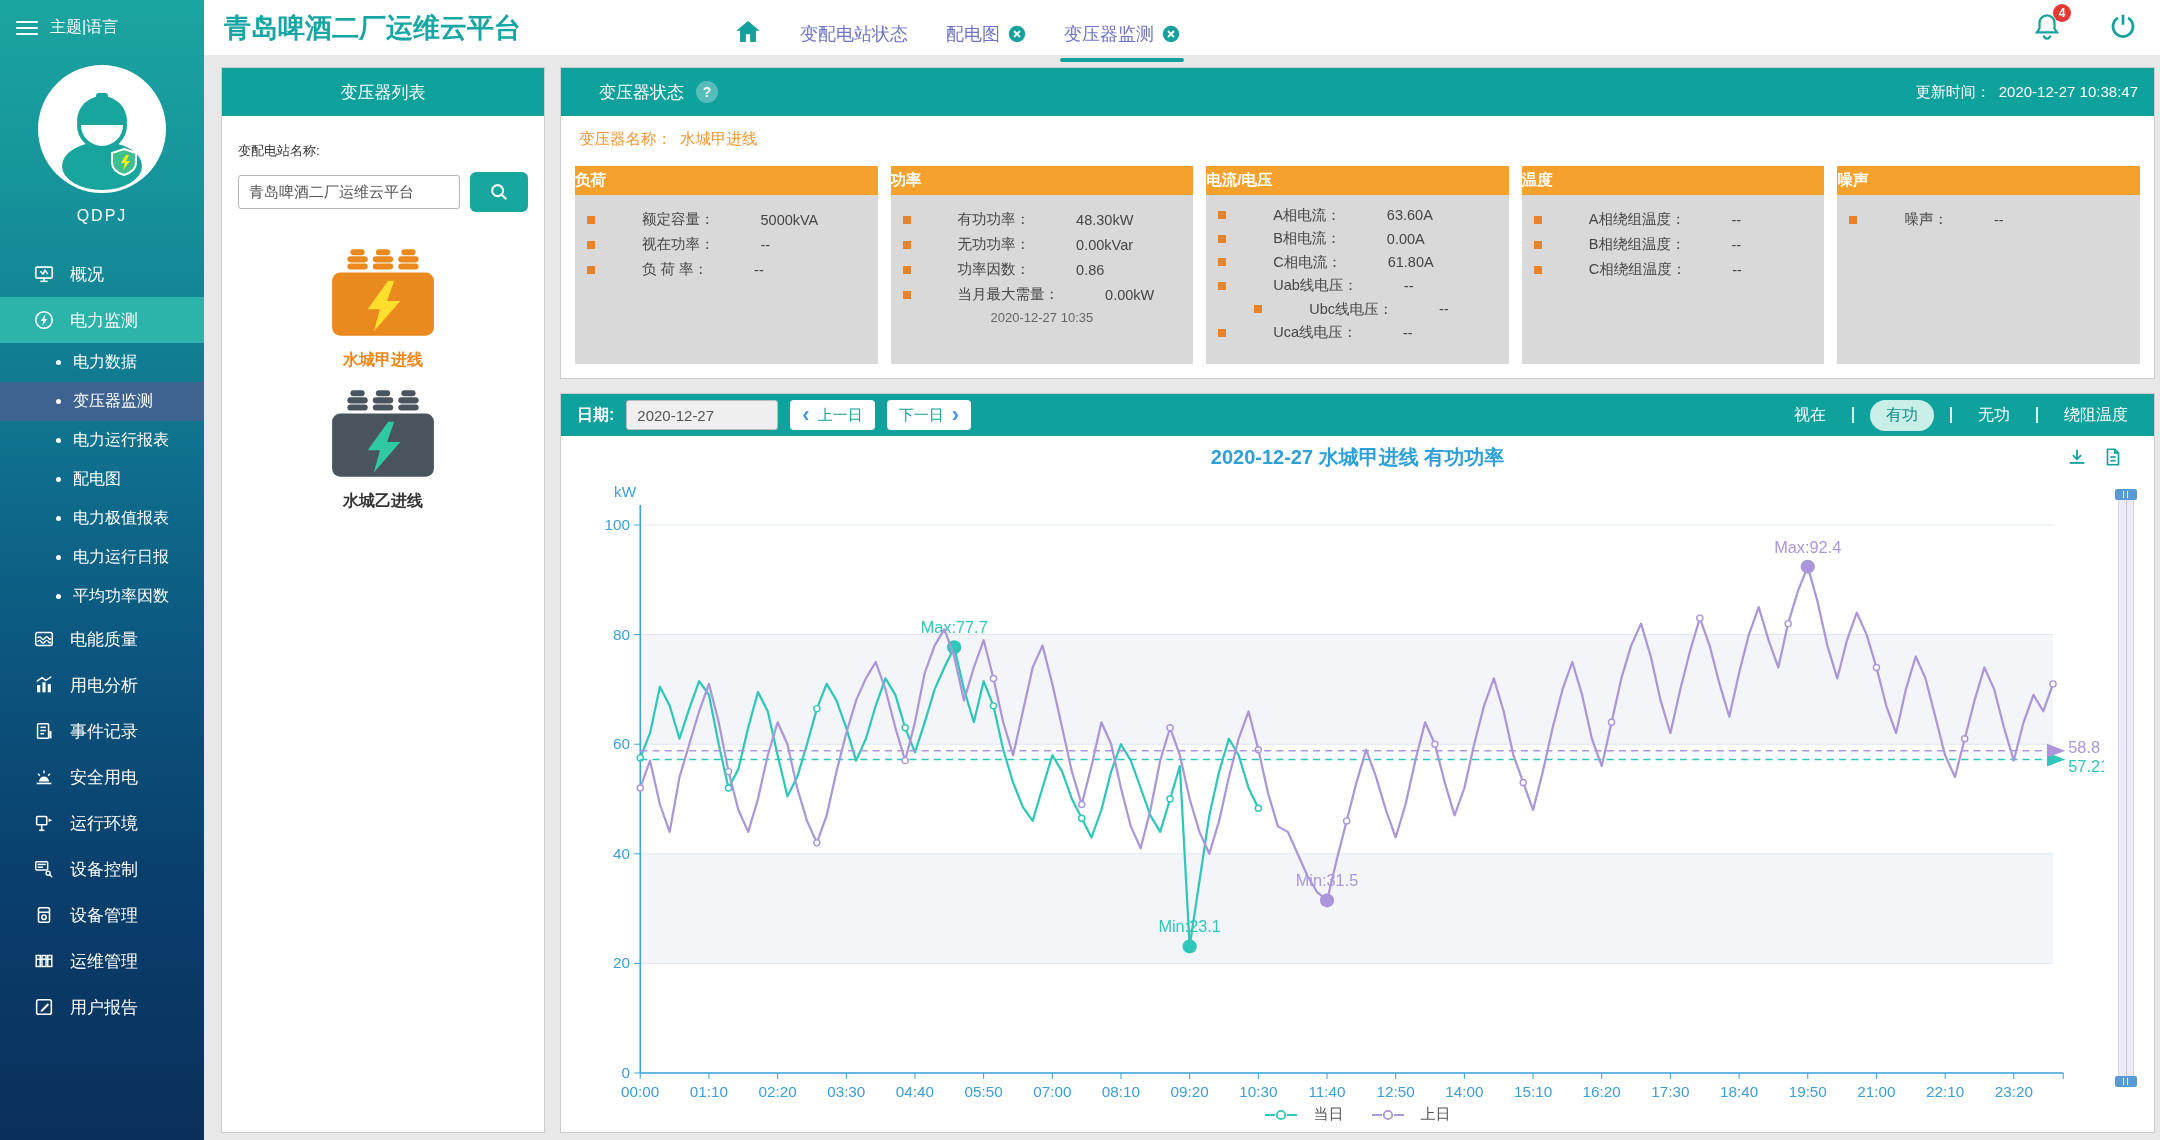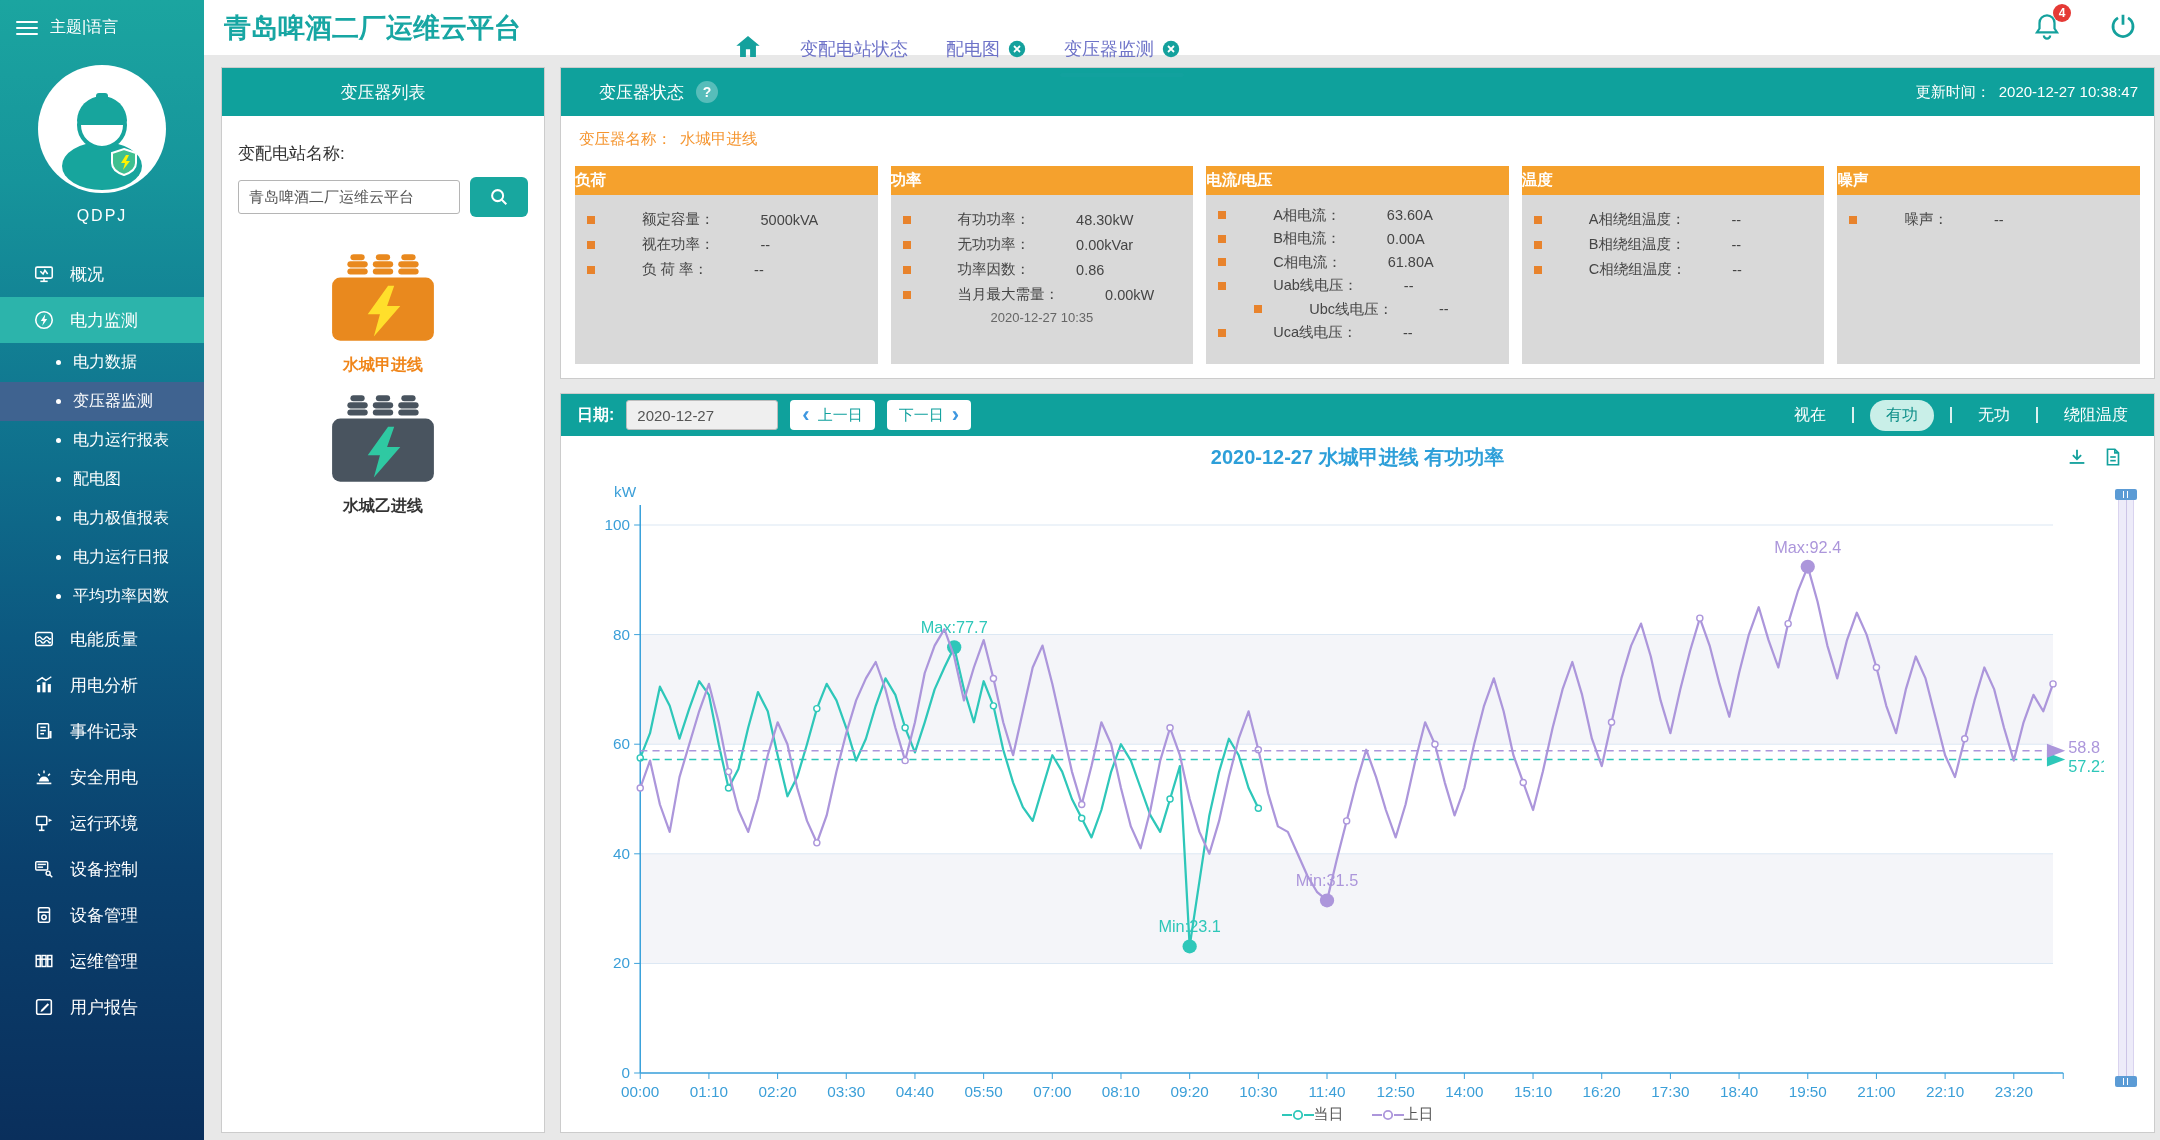--- a/index.html
+++ b/index.html
@@ -20,39 +20,39 @@
   .menu-item.active { background:#2CB4AB; }
   .menu-item .mi-icon { width:24px; height:24px; flex:none; display:flex; align-items:center; justify-content:center; }
   .menu-sub { height:39px; display:flex; align-items:center; padding-left:56px; gap:12px; font-size:16px; cursor:pointer; }
   .menu-sub.selected { background:#3F6390; }
   .dot { width:5px; height:5px; border-radius:50%; background:#fff; flex:none; }
 
   
   .main { flex:1; display:flex; flex-direction:column; min-width:0; }
   .topbar { height:55px; background:#fff; position:relative; flex:none; }
   .app-title { position:absolute; left:20px; top:10px; font-size:27px; font-weight:bold; color:#17A6A3; }
-  .tabs { position:absolute; left:530px; top:15px; height:68px; display:flex; align-items:center; gap:38px; }
+  .tabs { position:absolute; left:530px; top:0; height:68px; display:flex; align-items:center; gap:38px; }
   .tab { position:relative; height:55px; display:flex; align-items:center; gap:8px; font-size:18px; color:#6E73C8; cursor:pointer; }
   .tab .underline { position:absolute; left:-4px; right:-4px; bottom:0; height:4px; background:#12A19E; border-radius:2px; }
   .tab-close { width:18px; height:18px; }
   .topbar-right { position:absolute; right:22px; top:0; height:55px; display:flex; align-items:center; gap:46px; }
   .bell-wrap { position:relative; }
   .badge { position:absolute; top:-7px; right:-9px; min-width:18px; height:18px; border-radius:9px; background:#E53935; color:#fff;
     font-size:12px; font-weight:bold; display:flex; align-items:center; justify-content:center; padding:0 4px; }
 
   
   .content { flex:1; display:flex; padding:12px 5px 7px 17px; gap:15px; min-height:0; }
   .panel { background:#fff; border:1px solid #CCCCCC; display:flex; flex-direction:column; }
   .panel-header { height:48px; background:#0FA19C; color:#fff; font-size:17px; display:flex; align-items:center; flex:none; }
 
   
   .panel-list { width:324px; flex:none; }
   .panel-list .panel-header { justify-content:center; }
   .pl-body { padding:16px 16px 0; }
-  .pl-label { font-size:17px; color:#333; margin:10px 0 12px; }
+  .pl-label { font-size:13px; color:#333; margin:10px 0 12px; }
   .search-row { display:flex; gap:10px; align-items:center; }
   .search-input { flex:1; height:34px; border:1px solid #B5B5B5; border-radius:3px; padding:0 10px; font-size:15px; color:#555;
     font-family:inherit; background:#fff; }
   .search-btn { width:58px; height:40px; background:#18A79F; border:none; border-radius:6px; cursor:pointer;
     display:flex; align-items:center; justify-content:center; }
   .tr-item { margin-top:36px; display:flex; flex-direction:column; align-items:center; cursor:pointer; }
   .tr-item + .tr-item { margin-top:18px; }
   .tr-name { margin-top:4px; font-size:16px; font-weight:bold; }
   .tr-name.sel { color:#F08519; }
   .tr-name.unsel { color:#333; }
@@ -92,21 +92,21 @@
   .msep { width:2px; height:16px; background:rgba(255,255,255,.85); }
 
   .chart-body { position:relative; flex:1; background:#fff; padding-top:8px; min-height:0; }
   .chart-title { text-align:center; font-size:20px; font-weight:bold; color:#2D9FD9; }
   .chart-icons { position:absolute; top:10px; right:30px; display:flex; gap:14px; }
   .chart-icons span { cursor:pointer; }
   #chart-svg { display:block; margin:2px 8px 0 14px; width:calc(100% - 64px); height:645px; }
   #chart-svg text { font-family:"Liberation Sans","DejaVu Sans",sans-serif; }
   .legend { position:absolute; left:0; right:0; bottom:8px; display:flex; justify-content:center; gap:28px;
     font-size:15px; color:#555; }
-  .legend-item { display:flex; align-items:center; gap:0; cursor:pointer; }
+  .legend-item { display:flex; align-items:center; gap:17px; cursor:pointer; }
 
   .datazoom { position:absolute; top:54px; bottom:46px; right:20px; width:16px; background:#EDEBF9;
     border:1px solid #D9D3EF; border-radius:3px; cursor:pointer; }
   .dz-line { position:absolute; left:50%; top:2px; bottom:2px; width:1px; background:#CCC4E6; }
   .dz-handle { position:absolute; left:-4px; width:22px; height:11px; background:#5B9BD5; border-radius:2px; cursor:ns-resize; }
   .dz-handle::before, .dz-handle::after { content:""; position:absolute; top:2px; bottom:2px; width:1px; background:#fff; }
   .dz-handle::before { left:8px; } .dz-handle::after { left:12px; }
   .dz-top { top:-2px; } .dz-bottom { bottom:-2px; }
 </style>
 </head>

